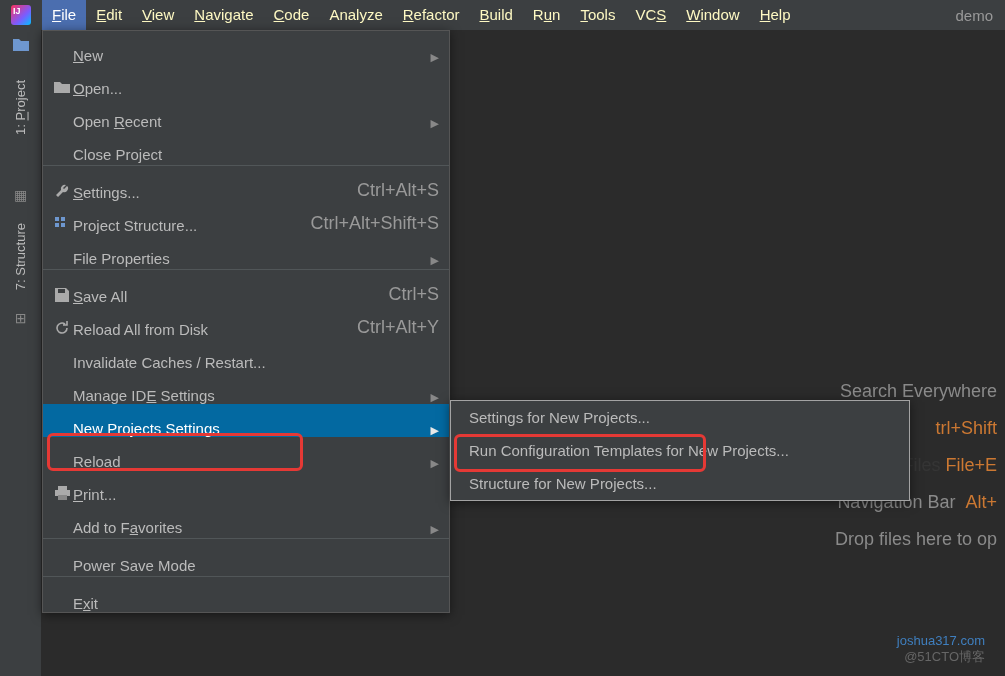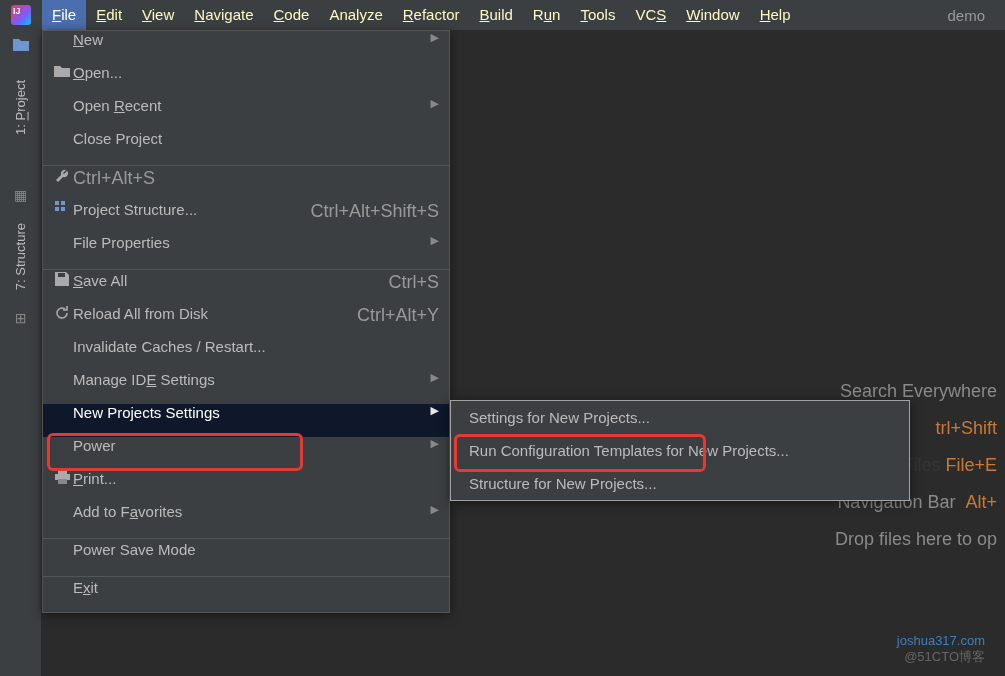--- a/index.html
+++ b/index.html
@@ -6,33 +6,33 @@
   body { background: #2b2b2b; width: 1005px; height: 676px; overflow: hidden; position: relative; color: #bbb; }
   
   
   .menubar { height: 30px; background: #3c3f41; display: flex; align-items: center; }
   .app-icon { width: 42px; height: 30px; display: flex; align-items: center; justify-content: center; }
   .app-icon-inner { width: 20px; height: 20px; background: linear-gradient(135deg,#fe315d 0%,#7b5cff 60%,#00c2ff 100%); border-radius: 3px; position: relative; }
   .app-icon-inner::after { content:"IJ"; color:#fff; font-size:9px; font-weight:bold; position:absolute; top:1px; left:2px; }
   .menu-item { padding: 0 10px; height: 30px; line-height: 30px; font-size: 15px; color: #fef9c3; cursor: pointer; }
   .menu-item.active { background: #4b6eaf; color:#fff; }
   .menu-item .ul { text-decoration: underline; }
-  .menubar-right { margin-left: auto; padding-right: 20px; color:#999; font-size:15px; }
+  .menubar-right { margin-left: auto; padding-right: 12px; color:#999; font-size:15px; }
   
   
   .lefttool { position:absolute; left:0; top:30px; width:42px; bottom:0; background:#3c3f41; border-right:1px solid #2b2b2b; }
   .lefttool .folder-btn { height:30px; display:flex; align-items:center; justify-content:center; color:#6e97cf; font-size:16px; }
   .lefttool .vlabel { writing-mode: vertical-rl; transform: rotate(180deg); font-size:13px; color:#bbb; margin: 20px auto; text-align:center; }
   .lefttool .vlabel .ul { text-decoration: underline; }
   .lefttool .vicon { text-align:center; color:#888; font-size:14px; margin-top:2px; }
   
   
   .dropdown { position:absolute; left:42px; top:30px; width:408px; background:#3c3f41; border:1px solid #555; box-shadow:0 2px 10px rgba(0,0,0,.5); }
-  .drow { display:flex; align-items:flex-start; height:33px; padding:0 10px 0 8px; font-size:15px; color:#bbb; cursor:pointer; }
-  .drow.highlight { background:#0f172a; color:#fff; }
+  .drow { display:flex; align-items:flex-end; height:33px; padding:0 10px 0 8px; font-size:15px; color:#bbb; cursor:pointer; }
+  .drow.highlight { background:#0369a1; color:#fff; }
   .drow .icon { width:22px; text-align:center; font-size:15px; color:#aaa; flex-shrink:0; }
   .drow.highlight .icon { color:#fff; }
   .drow .label { flex:1; }
   .drow .label .ul { text-decoration: underline; }
   .drow .shortcut { color:#999; font-size:18px; }
   .drow .arrow { color:#888; font-size:11px; margin-left:6px; }
   .drow.highlight .arrow,.drow.highlight .shortcut { color:#e8e8e8; }
   .dsep { height:1px; background:#515658; margin:2px 0; }
   
   
@@ -117,20 +117,21 @@
     </div>
     <div class="drow">
       <span class="icon"></span>
       <span class="label">Close Project</span>
     </div>
     <div class="dsep"></div>
     <div class="drow">
       <span class="icon"><svg width="15" height="15" viewBox="0 0 15 15">
           <path fill="#aaa" d="M13 4a4 4 0 01-5 5L3 14l-2-2 5-5a4 4 0 015-5l-3 3 1 1 3-3z"></path>
         </svg></span>
+      <span class="label"><span class="ul">S</span>ettings...</span>
       <span class="shortcut">Ctrl+Alt+S</span>
     </div>
     <div class="drow">
       <span class="icon"><svg width="15" height="14" viewBox="0 0 15 14">
           <rect x="0" y="0" width="4" height="4" fill="#6e97cf"></rect>
           <rect x="6" y="0" width="4" height="4" fill="#6e97cf"></rect>
           <rect x="0" y="6" width="4" height="4" fill="#6e97cf"></rect>
           <rect x="6" y="6" width="4" height="4" fill="#6e97cf"></rect>
         </svg></span>
       <span class="label">Project Structure...</span>
@@ -165,21 +166,21 @@
       <span class="label">Manage ID<span class="ul">E</span> Settings</span>
       <span class="arrow">▶</span>
     </div>
     <div class="drow highlight">
       <span class="icon"></span>
       <span class="label">New Projects Settings</span>
       <span class="arrow">▶</span>
     </div>
     <div class="drow">
       <span class="icon"></span>
-      <span class="label">Power</span>
+      <span class="label">Reload</span>
       <span class="arrow">▶</span>
     </div>
     <div class="drow">
       <span class="icon"><svg width="15" height="14" viewBox="0 0 15 14">
           <rect x="3" y="0" width="9" height="4" fill="#aaa"></rect>
           <rect x="0" y="4" width="15" height="6" fill="#aaa"></rect>
           <rect x="3" y="9" width="9" height="5" fill="#888"></rect>
         </svg></span>
       <span class="label"><span class="ul">P</span>rint...</span>
     </div>

